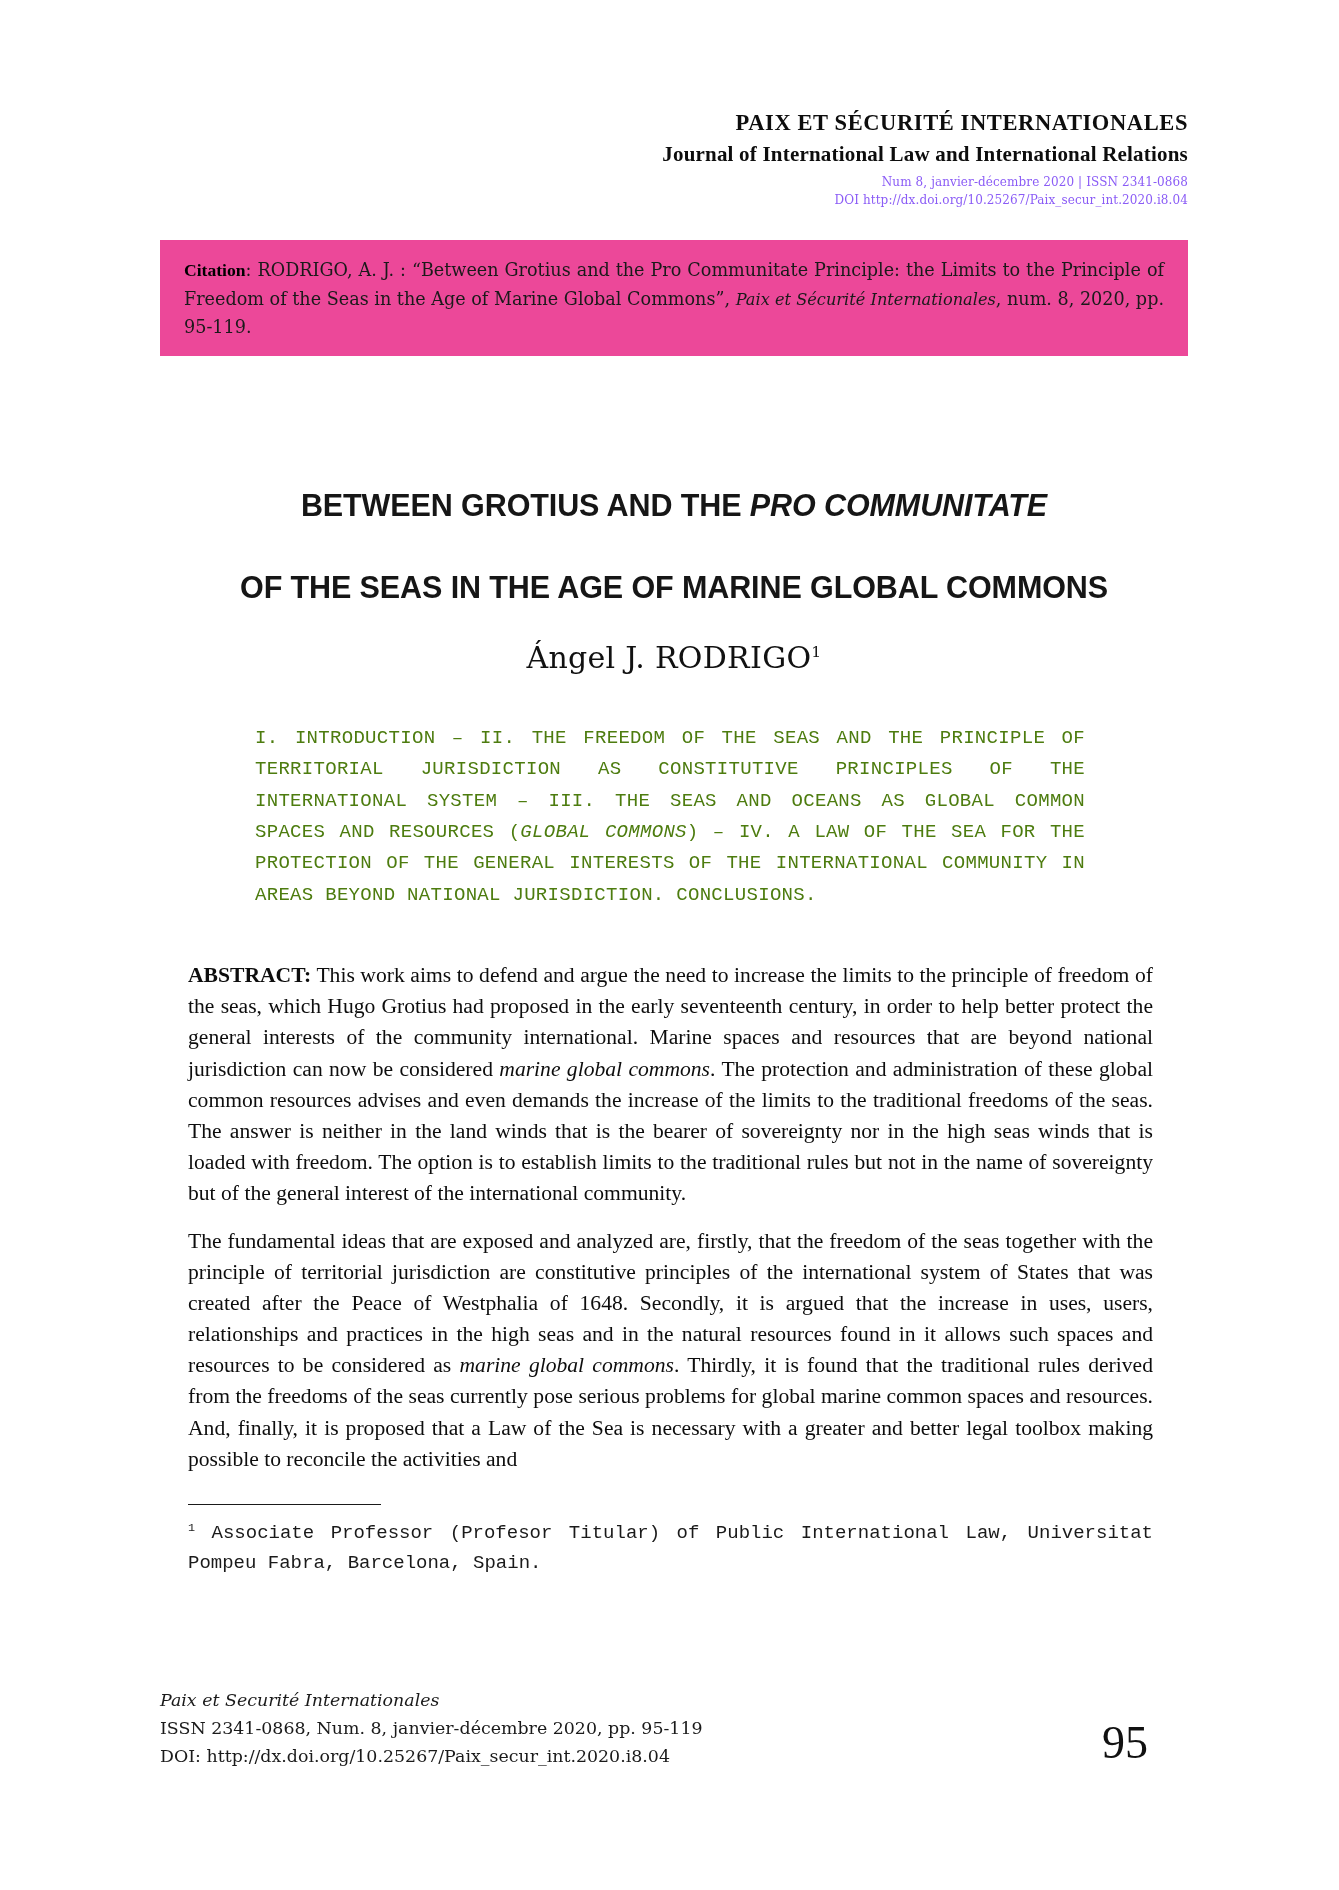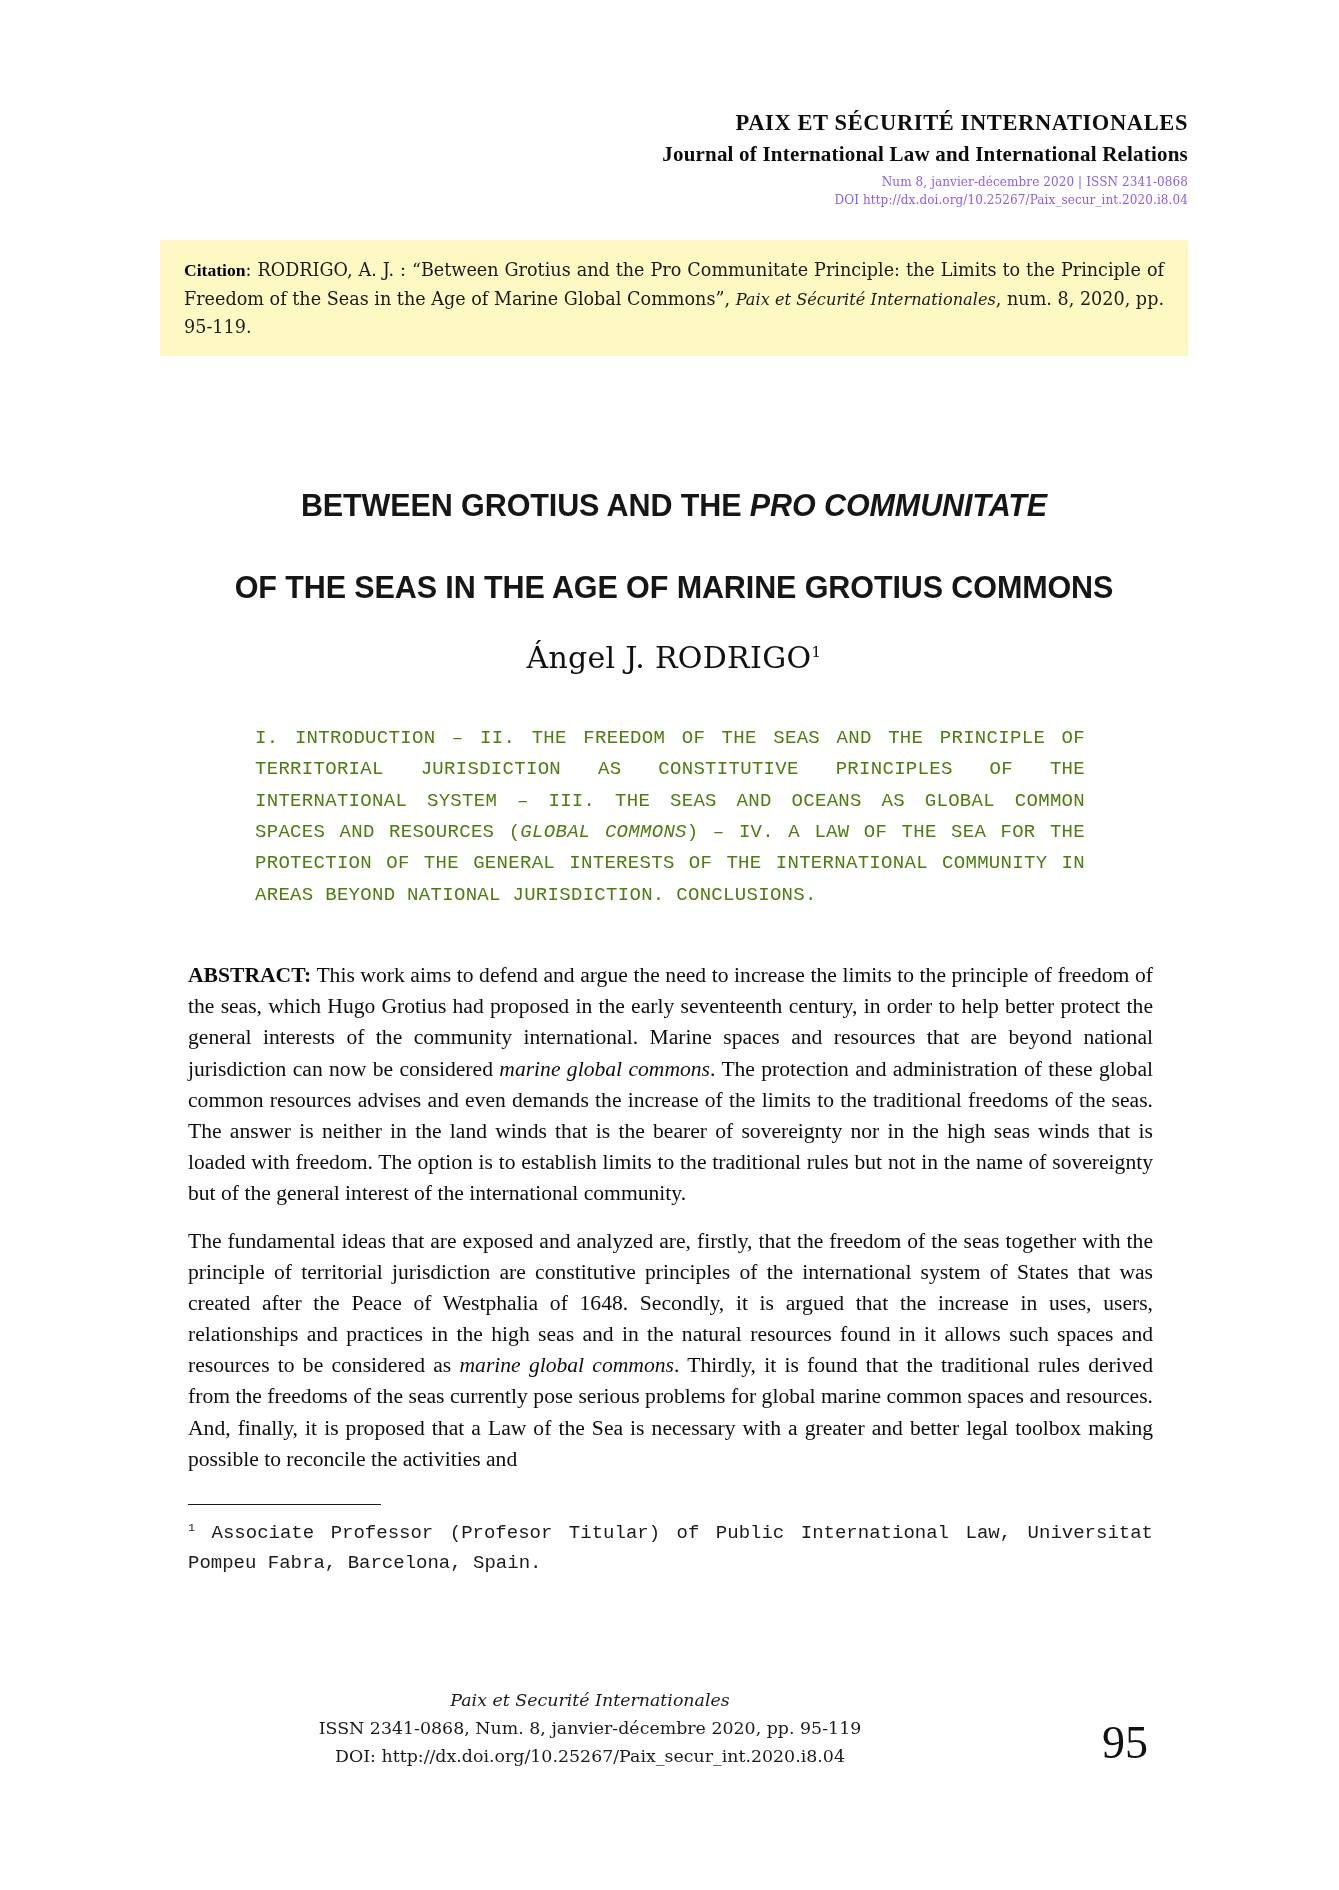--- a/index.html
+++ b/index.html
@@ -54,21 +54,21 @@
   }
   .masthead .issue-line { margin-top: 5px; }
 
   
   .citation-box {
     position: absolute;
     left: 160px;
     top: 240px;
     width: 1028px;
     box-sizing: border-box;
-    background: #fef9c3;
+    background: #ec4899;
     padding: 16px 24px 14px 24px;
   }
   .citation-box .cit-para {
     font-family: "DejaVu Serif", serif;
     font-weight: 300;
     font-size: 17.6px;
     line-height: 1.62;
     text-align: justify;
     color: #1a1a1a;
     margin: 0;
@@ -192,21 +192,21 @@
     font-size: 0.62em;
     vertical-align: super;
   }
 
   
   .page-footer {
     position: absolute;
     left: 160px;
     top: 1686px;
     width: 860px;
-    text-align: center;
+    text-align: left;
     font-family: "DejaVu Serif", serif;
     font-weight: 300;
     font-size: 17.4px;
     line-height: 1.62;
     color: #1a1a1a;
   }
   .page-footer .foot-journal {
     font-style: italic;
     font-size: 17.4px;
   }
@@ -231,21 +231,21 @@
     <div class="journal-name">PAIX ET SÉCURITÉ INTERNATIONALES</div>
     <div class="journal-sub">Journal of International Law and International Relations</div>
     <div class="issue-line">Num 8, janvier-décembre 2020 | ISSN 2341-0868</div>
     <div class="doi-line">DOI http://dx.doi.org/10.25267/Paix_secur_int.2020.i8.04</div>
   </div>
 
   <div class="citation-box">
     <p class="cit-para"><span class="cit-label">Citation</span><span>: RODRIGO, A. J. : “Between Grotius and the Pro Communitate Principle: the Limits to the Principle of Freedom of the Seas in the Age of Marine Global Commons”, </span><span class="cit-italic">Paix et Sécurité Internationales</span><span>, num. 8, 2020, pp. 95-119.</span></p>
   </div>
 
-  <h1 class="article-title"><span>BETWEEN GROTIUS AND THE </span><span class="ital">PRO COMMUNITATE</span><br><br><span>OF THE SEAS IN THE AGE OF MARINE GROTIUS COMMONS</span></h1>
+  <h1 class="article-title"><span>BETWEEN GROTIUS AND THE </span><span class="ital">PRO COMMUNITATE</span><br><br><span>OF THE SEAS IN THE AGE OF MARINE GLOBAL COMMONS</span></h1>
 
   <div class="author"><span>Ángel J. RODRIGO</span><sup>1</sup></div>
 
   <div class="toc"><span>I. INTRODUCTION – II. THE FREEDOM OF THE SEAS AND THE PRINCIPLE OF TERRITORIAL JURISDICTION AS CONSTITUTIVE PRINCIPLES OF THE INTERNATIONAL SYSTEM – III. THE SEAS AND OCEANS AS GLOBAL COMMON SPACES AND RESOURCES (</span><span class="ital">GLOBAL COMMONS</span><span>) – IV. A LAW OF THE SEA FOR THE PROTECTION OF THE GENERAL INTERESTS OF THE INTERNATIONAL COMMUNITY IN AREAS BEYOND NATIONAL JURISDICTION. CONCLUSIONS.</span></div>
 
   <div class="body-text">
     <p><span class="abs-label">ABSTRACT:</span><span> This work aims to defend and argue the need to increase the limits to the principle of freedom of the seas, which Hugo Grotius had proposed in the early seventeenth century, in order to help better protect the general interests of the community international. Marine spaces and resources that are beyond national jurisdiction can now be considered </span><span class="ital">marine global commons</span><span>. The protection and administration of these global common resources advises and even demands the increase of the limits to the traditional freedoms of the seas. The answer is neither in the land winds that is the bearer of sovereignty nor in the high seas winds that is loaded with freedom. The option is to establish limits to the traditional rules but not in the name of sovereignty but of the general interest of the international community.</span></p>
     <p class="second"><span>The fundamental ideas that are exposed and analyzed are, firstly, that the freedom of the seas together with the principle of territorial jurisdiction are constitutive principles of the international system of States that was created after the Peace of Westphalia of 1648. Secondly, it is argued that the increase in uses, users, relationships and practices in the high seas and in the natural resources found in it allows such spaces and resources to be considered as </span><span class="ital">marine global commons</span><span>. Thirdly, it is found that the traditional rules derived from the freedoms of the seas currently pose serious problems for global marine common spaces and resources. And, finally, it is proposed that a Law of the Sea is necessary with a greater and better legal toolbox making possible to reconcile the activities and</span></p>
   </div>
 

